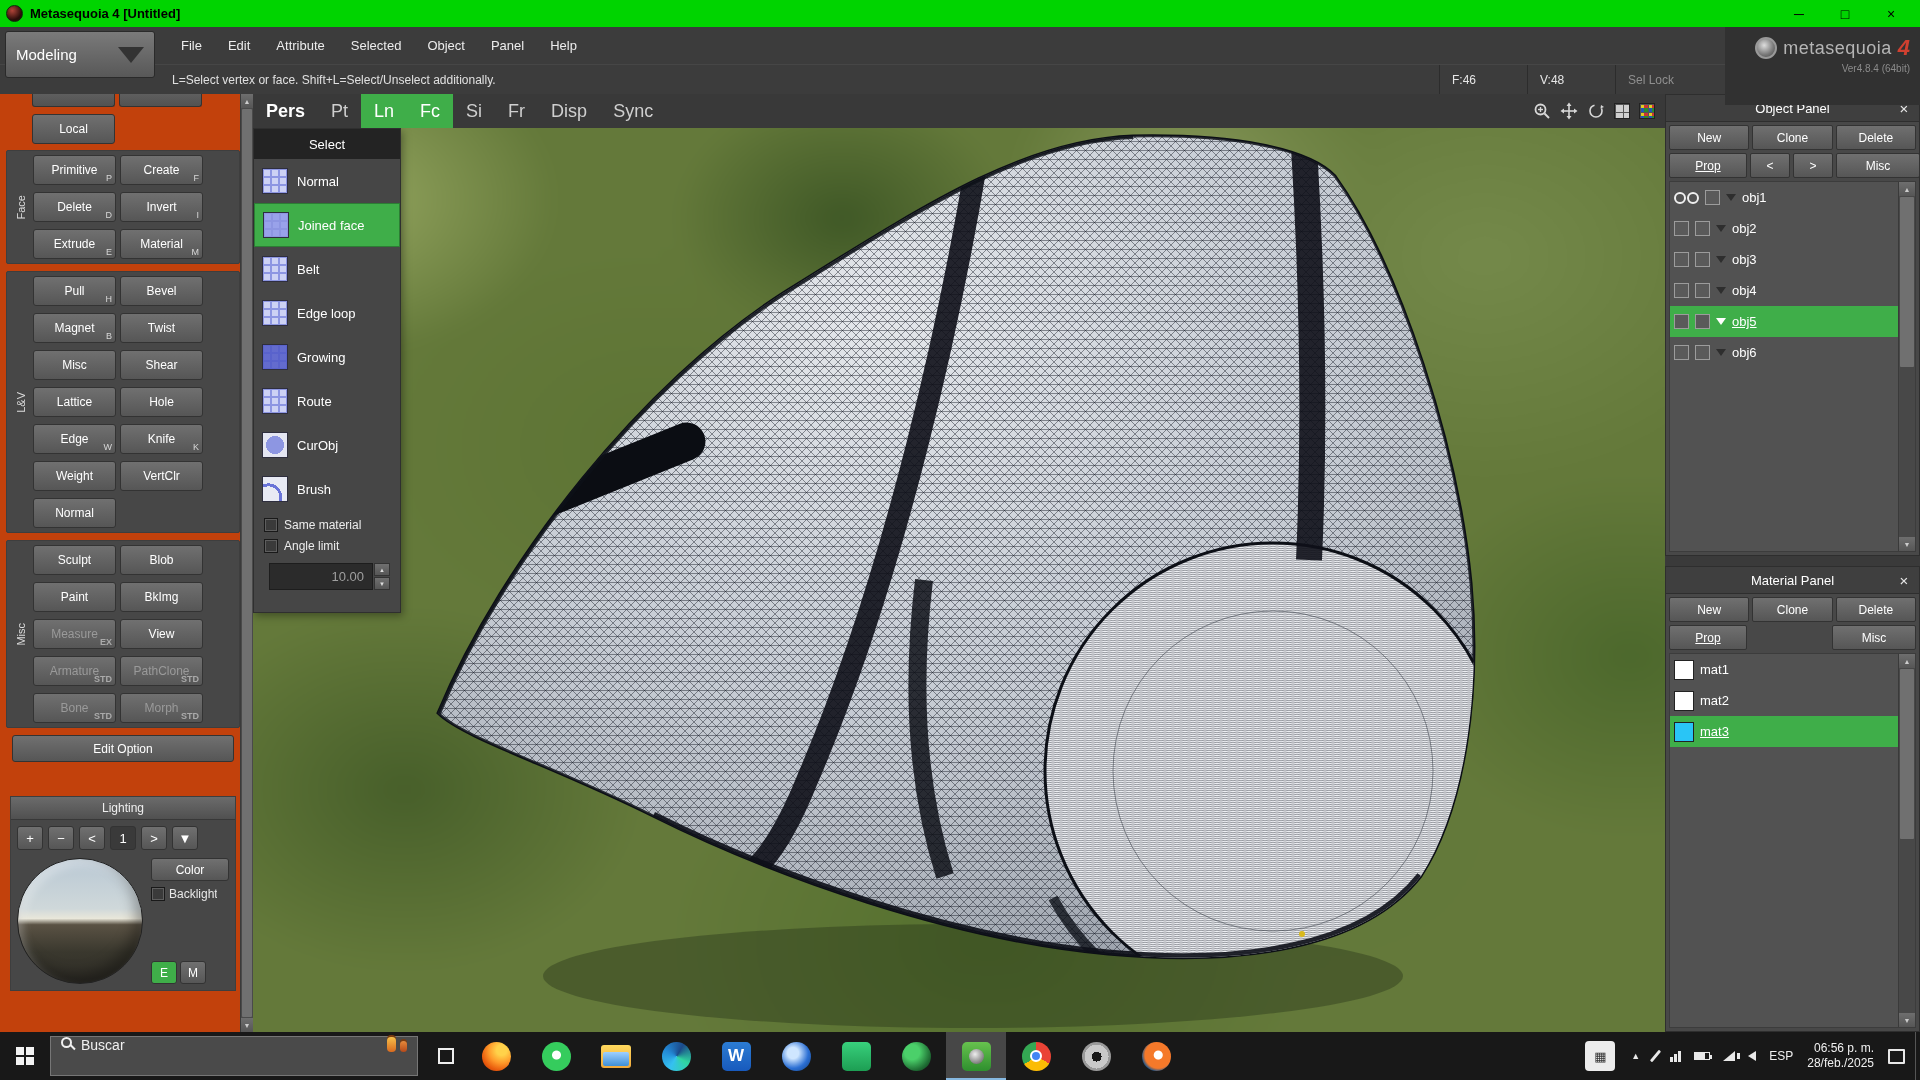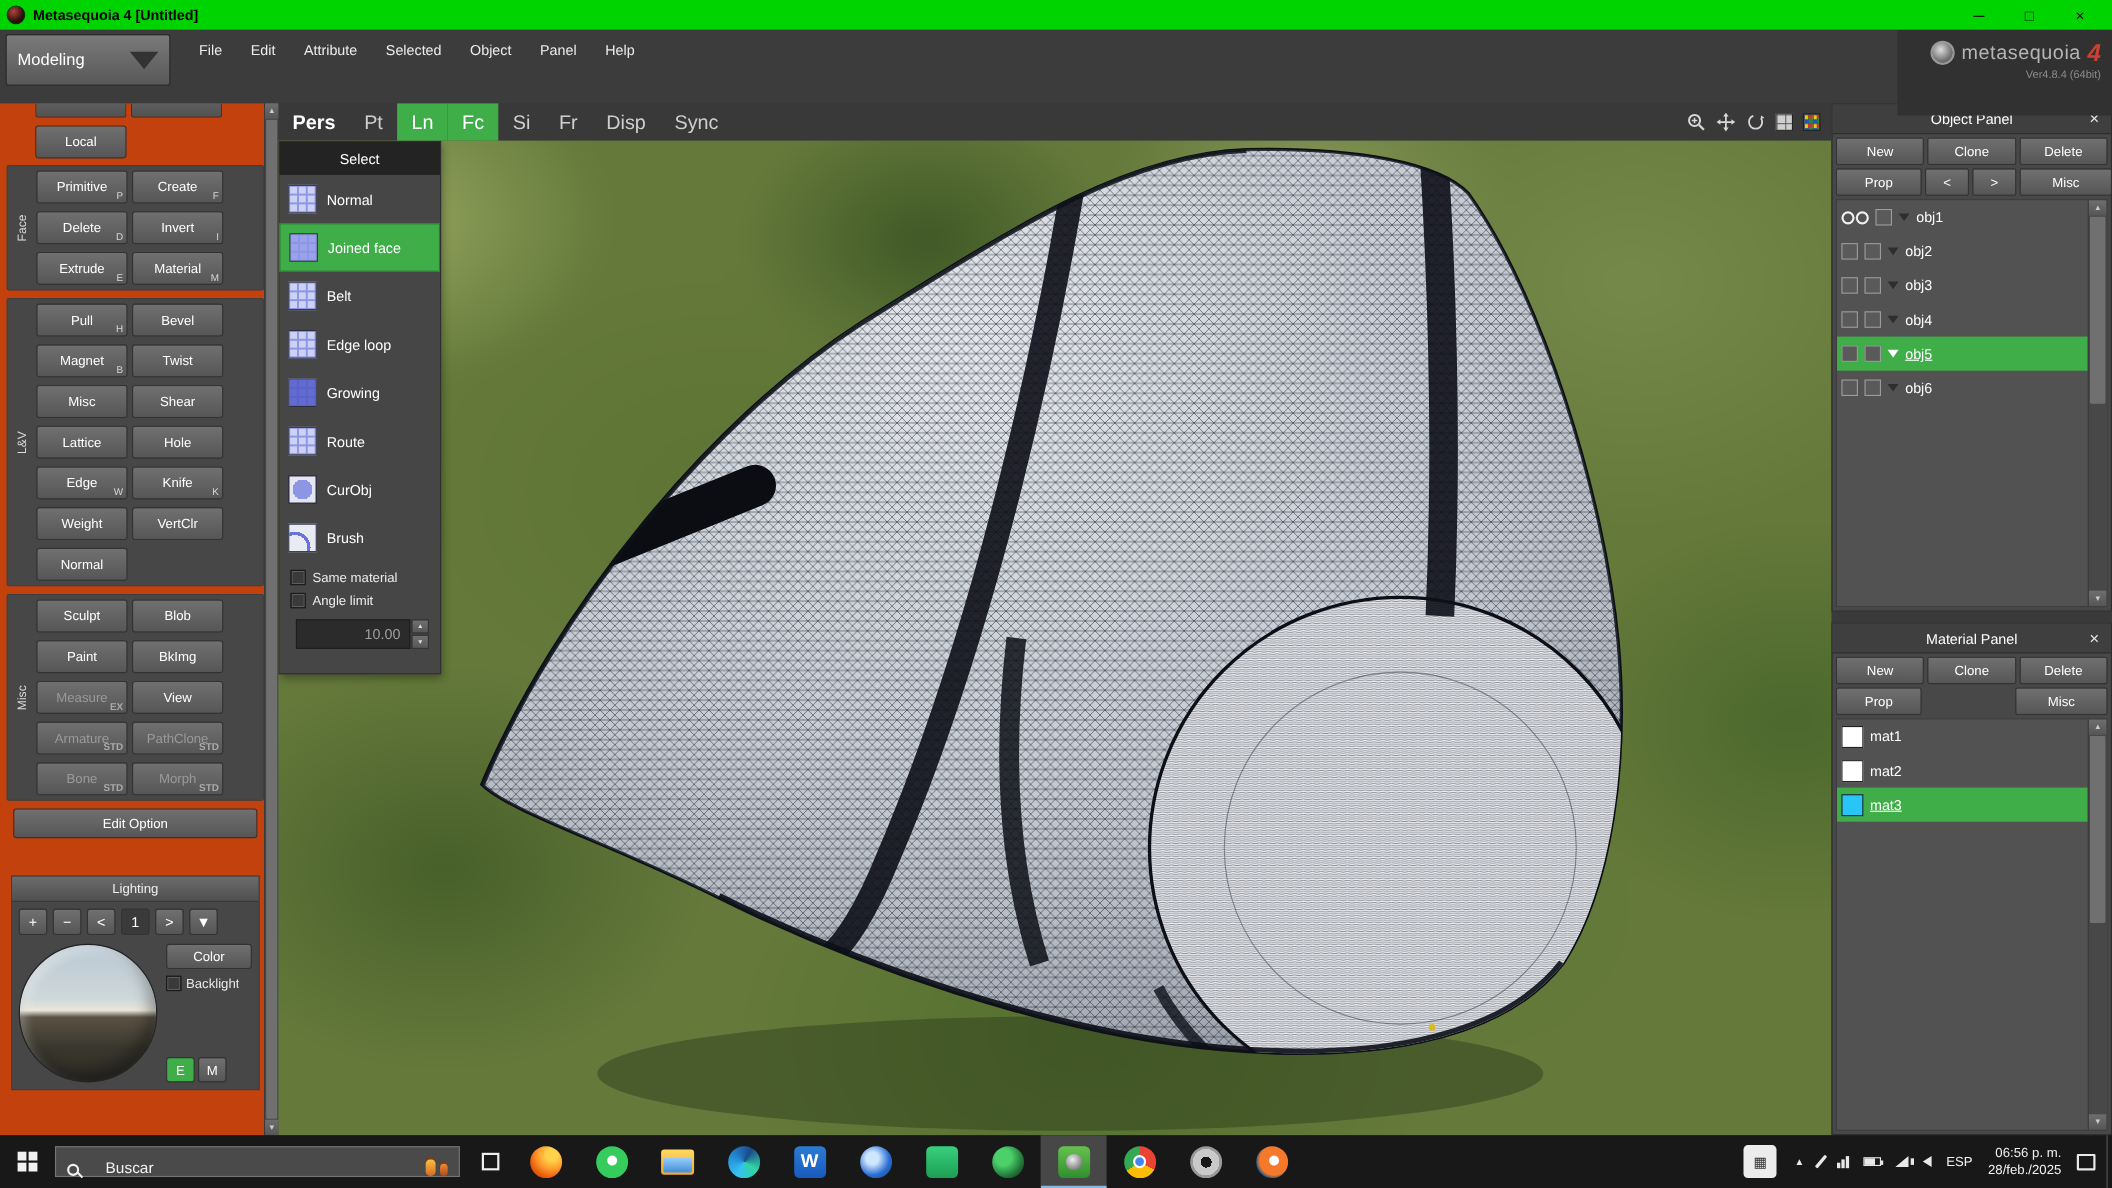--- a/index.html
+++ b/index.html
@@ -110,21 +110,21 @@
 
   
   .rightcol{position:absolute;left:1665px;top:94px;width:255px;bottom:48px;background:#3a3a3a;display:flex;flex-direction:column;z-index:5;}
   .panel{border:1px solid #2e2e2e;background:#484848;display:flex;flex-direction:column;}
   .obj-panel{height:462px;margin-bottom:10px;}
   .mat-panel{flex:1;}
   .panel-header{height:27px;background:#3f3f3f;border-bottom:1px solid #2e2e2e;position:relative;display:flex;align-items:center;justify-content:center;color:#fff;font-size:13px;flex:none;}
   .panel-close{position:absolute;right:4px;top:0;width:22px;height:26px;display:flex;align-items:center;justify-content:center;color:#e8e8e8;font-size:15px;}
   .panel-btnrow{display:flex;gap:3px;padding:3px 3px 0 3px;flex:none;}
   .pbtn{flex:1;height:25px;background:linear-gradient(#707070,#565656);border:1px solid #333;border-radius:2px;color:#fff;font-size:12px;display:flex;align-items:center;justify-content:center;}
-  .pbtn.w78{flex:0 0 78px;}
+  .pbtn.w78{flex:0 0 78px;text-decoration:underline;}
   .pbtn.w40{flex:0 0 40px;}
   .pbtn.w84{flex:0 0 84px;}
   .row-spacer{flex:1;}
   .listwrap{flex:1;display:flex;margin:3px;background:#525252;border:1px solid #3c3c3c;overflow:hidden;}
   .rows{flex:1;display:flex;flex-direction:column;}
   .lrow{height:31px;display:flex;align-items:center;gap:6px;padding:0 4px;color:#fff;font-size:13px;flex:none;}
   .lrow.selected{background:#3fae49;text-decoration:underline;}
   .chk{width:15px;height:15px;background:#5a5a5a;border:1px solid #9c9c9c;flex:none;}
   .tri{width:0;height:0;border-left:5px solid transparent;border-right:5px solid transparent;border-top:7px solid #2e2e2e;flex:none;}
   .lrow.selected .tri{border-top-color:#fff;}
@@ -134,21 +134,21 @@
   .sw-white{background:#fff;}
   .sw-cyan{background:#29c5f6;}
   .vscroll{width:17px;background:#484848;border-left:1px solid #3a3a3a;display:flex;flex-direction:column;flex:none;}
   .vthumb{height:170px;background:#707070;margin:1px;border-radius:1px;flex:none;}
 
   
   .taskbar{position:absolute;left:0;right:0;bottom:0;height:48px;background:#181818;display:flex;align-items:center;z-index:40;}
   .tb-start{width:50px;height:48px;display:flex;align-items:center;justify-content:center;}
   .winlogo{width:18px;height:18px;background:conic-gradient(#fff 0 100%);-webkit-mask:none;background:transparent;display:grid;grid-template-columns:8px 8px;grid-template-rows:8px 8px;gap:2px;}
   .winlogo i{background:#f2f2f2;}
-  .tb-search{width:368px;height:28px;margin:0 8px 0 0;background:#4a4a4a;border:1px solid #767676;display:flex;align-items:flex-end;padding:0 10px;gap:24px;}
+  .tb-search{width:368px;height:40px;margin:0 8px 0 0;background:#4a4a4a;border:1px solid #767676;display:flex;align-items:flex-start;padding:0 10px;gap:9px;}
   .mag{width:11px;height:11px;border:2px solid #f0f0f0;border-radius:50%;position:relative;flex:none;}
   .mag::after{content:"";position:absolute;width:7px;height:2px;background:#f0f0f0;transform:rotate(45deg);right:-6px;bottom:-2px;}
   .tb-search input{flex:1;background:transparent;border:none;outline:none;color:#fff;font-size:14px;}
   .tb-search input::placeholder{color:#f0f0f0;}
   .deco{display:flex;gap:4px;align-items:flex-end;}
   .lantern{width:9px;height:15px;border-radius:4px;background:linear-gradient(#f7c04a,#d86a1f);box-shadow:0 -2px 0 #7a3c10;}
   .lantern.sm{width:7px;height:11px;background:linear-gradient(#e88a3a,#b5491a);}
   .tb-taskview{width:40px;height:48px;display:flex;align-items:center;justify-content:center;}
   .tv{width:16px;height:16px;border:2px solid #eee;background:transparent;}
   .apps{display:flex;}
@@ -205,20 +205,28 @@
   <div class="menubar">
     <span class="menu-item">File</span>
     <span class="menu-item">Edit</span>
     <span class="menu-item">Attribute</span>
     <span class="menu-item">Selected</span>
     <span class="menu-item">Object</span>
     <span class="menu-item">Panel</span>
     <span class="menu-item">Help</span>
   </div>
 
+  <div class="statusbar">
+    <span>L=Select vertex or face.  Shift+L=Select/Unselect additionally.</span>
+    <div class="status-right">
+      <span class="scell">F:46</span>
+      <span class="scell">V:48</span>
+      <span class="scell dim">Sel Lock</span>
+    </div>
+  </div>
 
   <div class="mode-box">
     <span class="mode-label">Modeling</span>
     <span class="mode-arrow"></span>
   </div>
 
   <div class="brand">
     <div class="brand-row">
       <span class="brand-logo"></span>
       <span class="brand-name">metasequoia</span>

